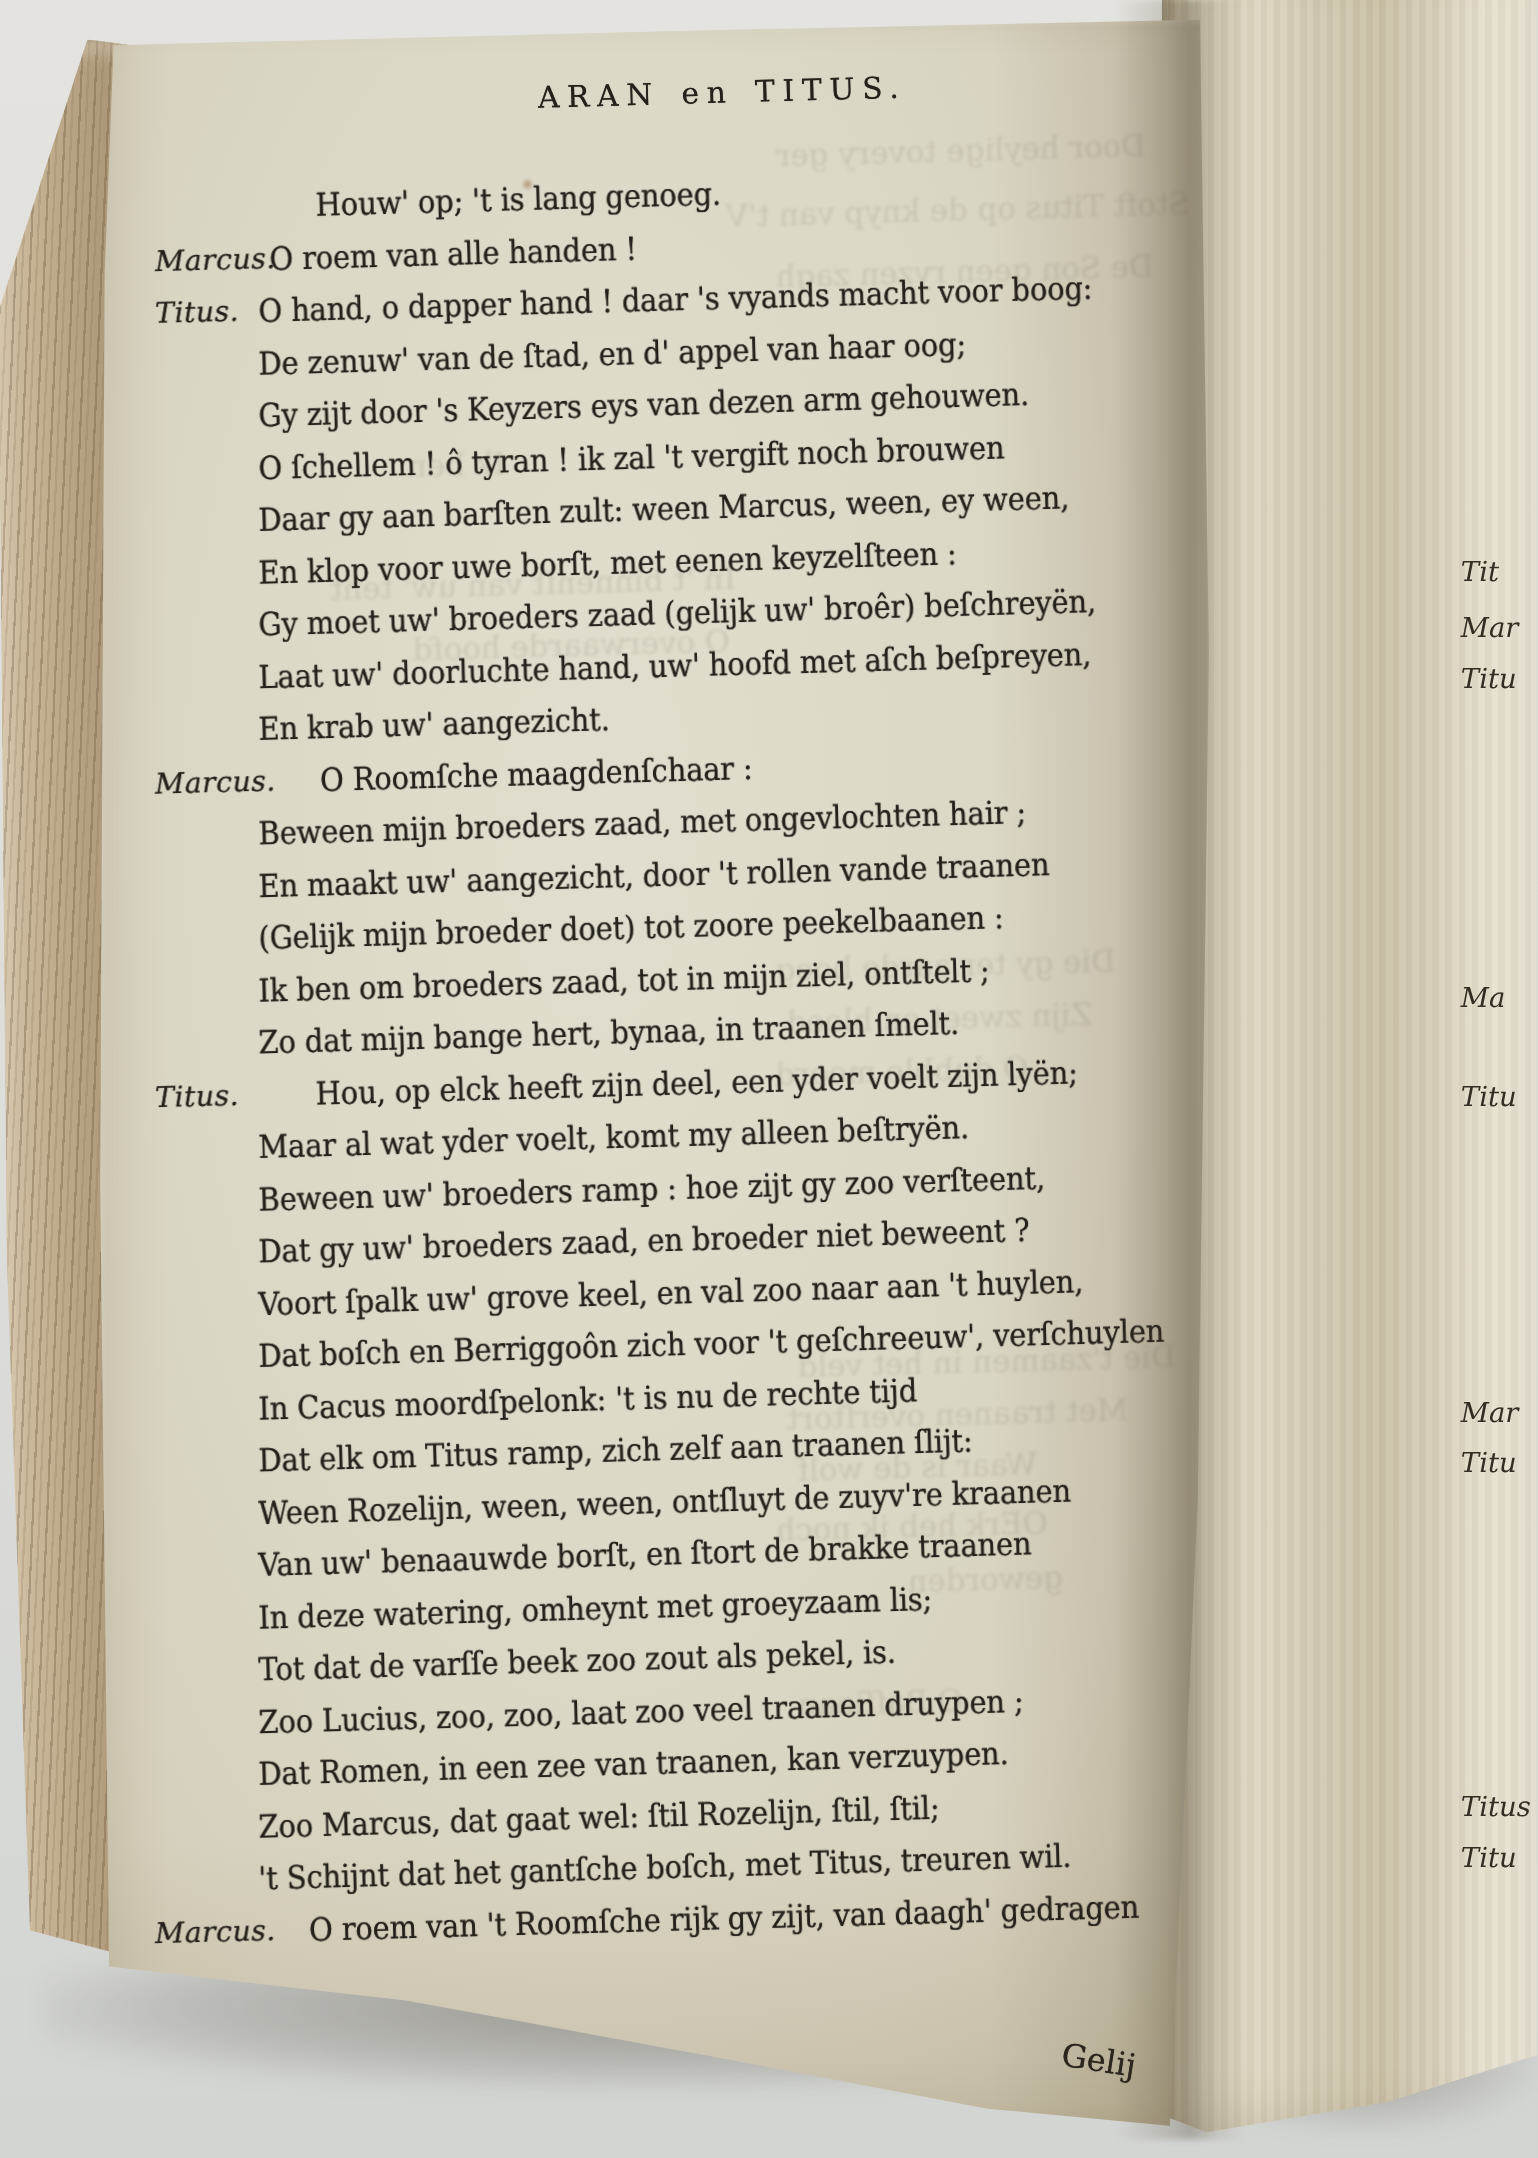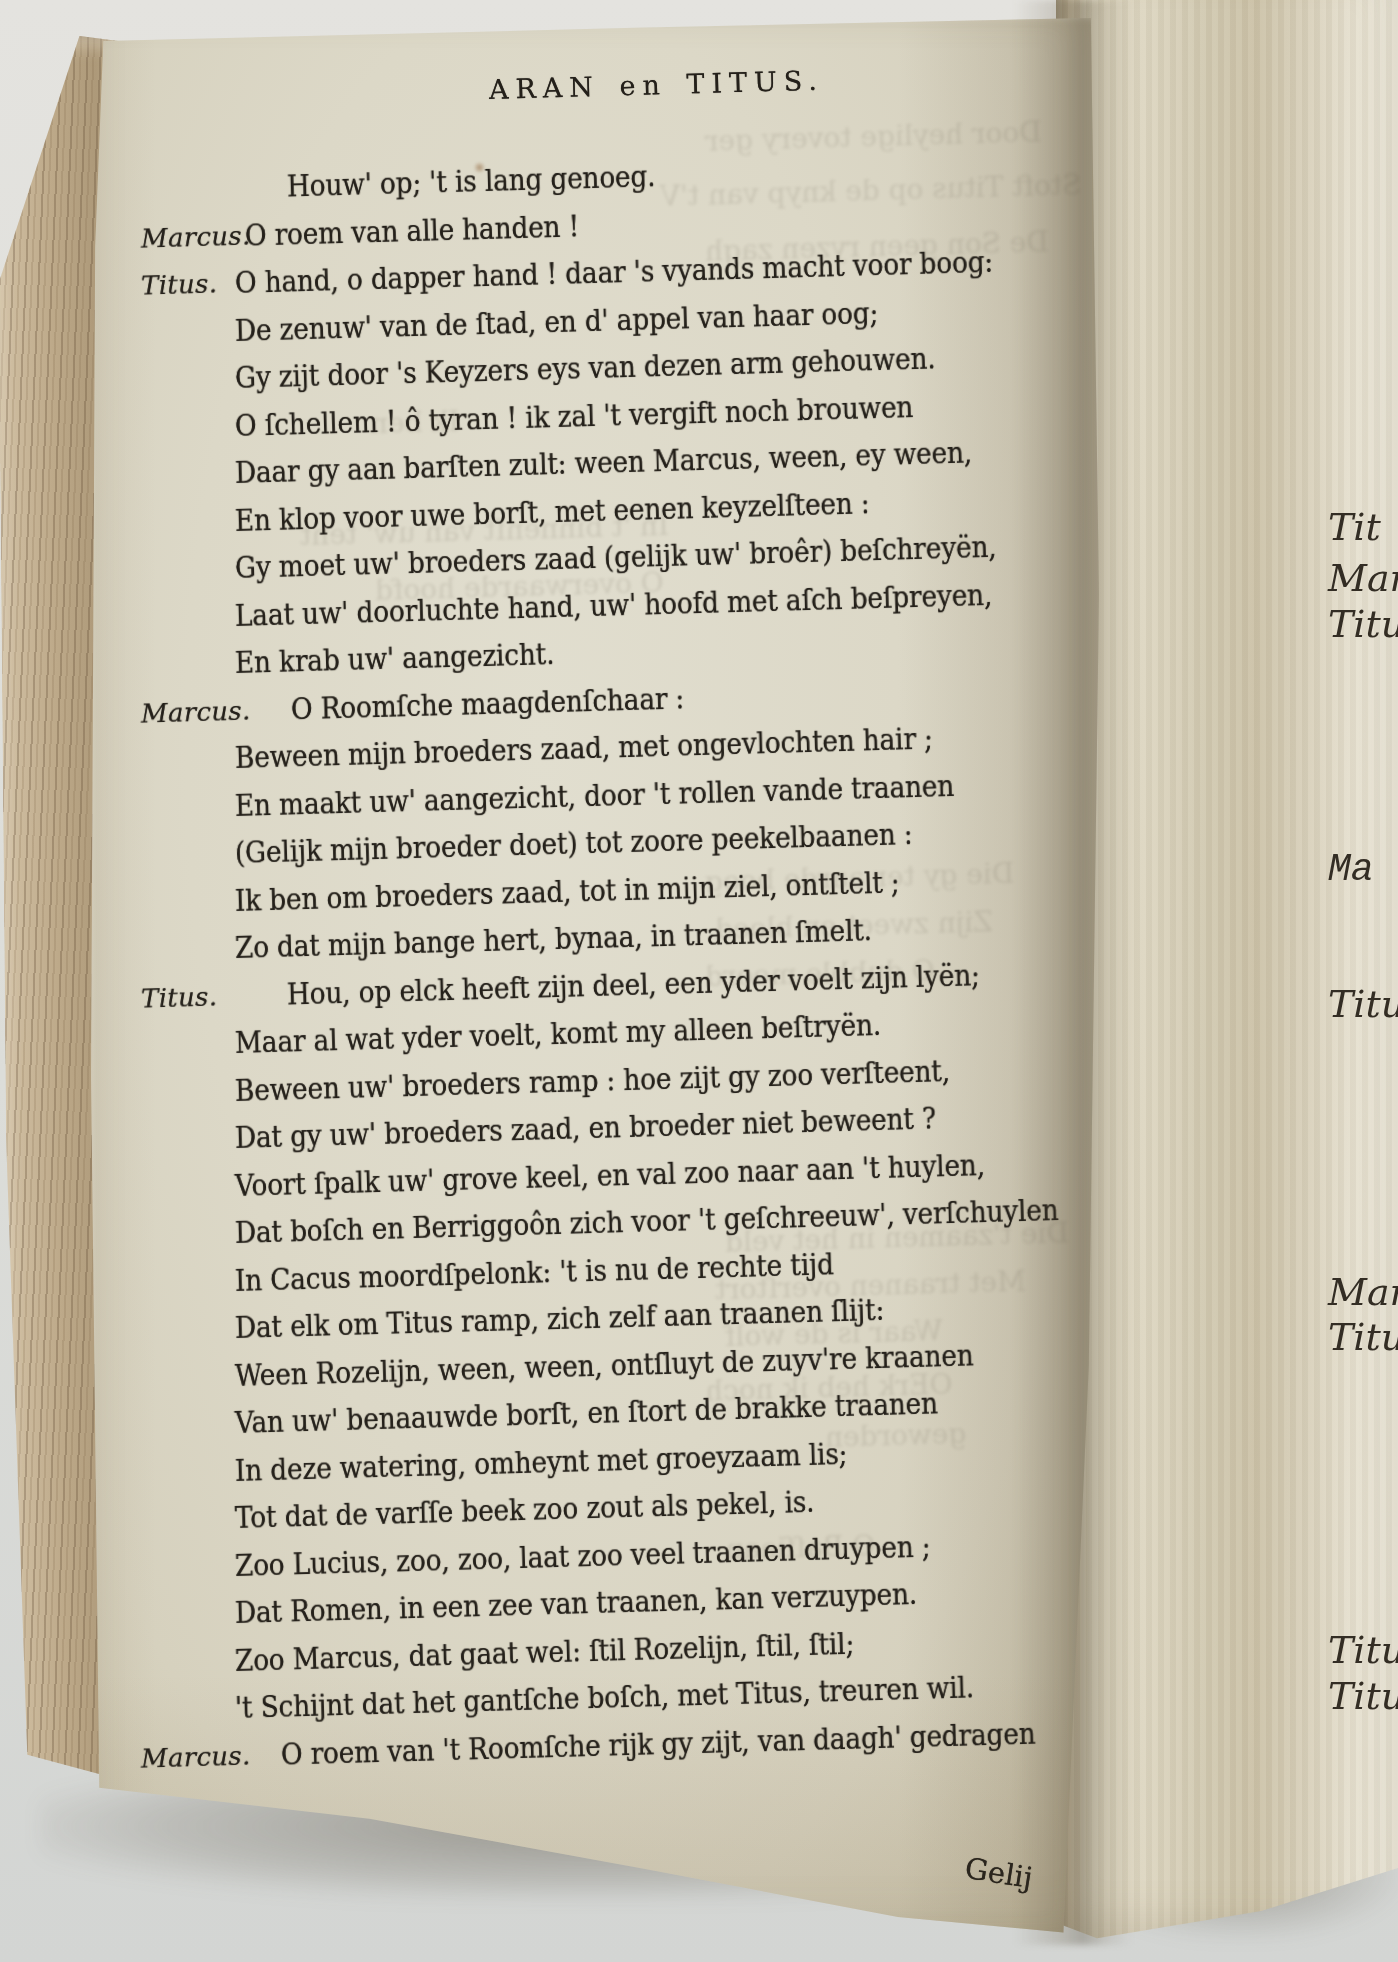--- a/index.html
+++ b/index.html
@@ -21,21 +21,21 @@
       repeating-linear-gradient(93deg,rgba(96,74,50,.30) 0 2px,rgba(0,0,0,0) 2px 6px,rgba(126,102,72,.20) 6px 8px,rgba(0,0,0,0) 8px 13px),
       linear-gradient(90deg,#d2c1a5 0%,#bda989 34%,#ad9979 62%,#c6b596 86%,#b6a286 100%);
     box-shadow:inset -6px 0 10px rgba(90,70,48,.35), inset 0 10px 18px rgba(255,252,240,.35);}
   
   .facing{position:absolute;left:1056px;top:0;width:342px;height:1950px;z-index:2;
     clip-path:polygon(0 0,100% 0,100% 95.8%,60% 98.0%,12% 99.4%,0 98.6%);
     background:
       repeating-linear-gradient(90deg,rgba(255,255,252,.05) 0 6px,rgba(92,82,60,.05) 6px 12px),
       linear-gradient(90deg,#978c75 0%,#bfb399 4%,#d8d1bb 10%,#ddd6c1 26%,#d2cab2 42%,#ccc2a8 58%,#d7cfb9 72%,#e5dfce 86%,#ebe7d9 100%);
     box-shadow:inset 0 -30px 40px rgba(120,104,76,.18);}
-  .facing .frag{position:absolute;left:272px;font-style:italic;font-size:38px;color:#332d24;
+  .facing .frag{position:absolute;left:272px;font-style:italic;font-size:25px;color:#332d24;
     filter:blur(.4px);white-space:nowrap;}
   
   .gutter{position:absolute;left:1014px;top:0;width:118px;height:1945px;z-index:5;pointer-events:none;
     background:linear-gradient(90deg,rgba(0,0,0,0) 0%,rgba(88,76,54,.22) 42%,rgba(70,62,44,.30) 58%,rgba(88,76,54,.12) 78%,rgba(0,0,0,0) 100%);
     filter:blur(3px);}
   
   .page{position:absolute;left:85px;top:16px;width:1016px;height:1928px;z-index:4;
     clip-path:polygon(1.8% 1.3%,55% .6%,99% .1%,99.8% 30%,98.8% 70%,96.3% 99.4%,80% 98.6%,55% 96.1%,28% 93.5%,1.4% 91.9%,.6% 55%,1% 12%);
     background:
       linear-gradient(180deg,rgba(0,0,0,0) 86%,rgba(140,120,88,.16) 97%),
@@ -70,21 +70,21 @@
   <div class="book-shadow"></div>
   <div class="book-shadow-right"></div>
 
   <div class="stack-left"></div>
 
   <div class="facing">
     <div id="frag-holder">
         <div class="frag" style="top: 505px;">Tit</div>
         <div class="frag" style="top: 556px;">Mar</div>
         <div class="frag" style="top: 602px;">Titu</div>
-        <div class="frag" style="top: 848px; font-family: Liberation Mono, monospace;">Ma</div>
+        <div class="frag" style="top: 892px;">Ma</div>
         <div class="frag" style="top: 982px;">Titu</div>
         <div class="frag" style="top: 1270px;">Mar</div>
         <div class="frag" style="top: 1315px;">Titu</div>
         <div class="frag" style="top: 1628px;">Titus</div>
         <div class="frag" style="top: 1674px;">Titu</div>
       </div>
   </div>
 
   <div class="page">
     <div class="stain"></div>

